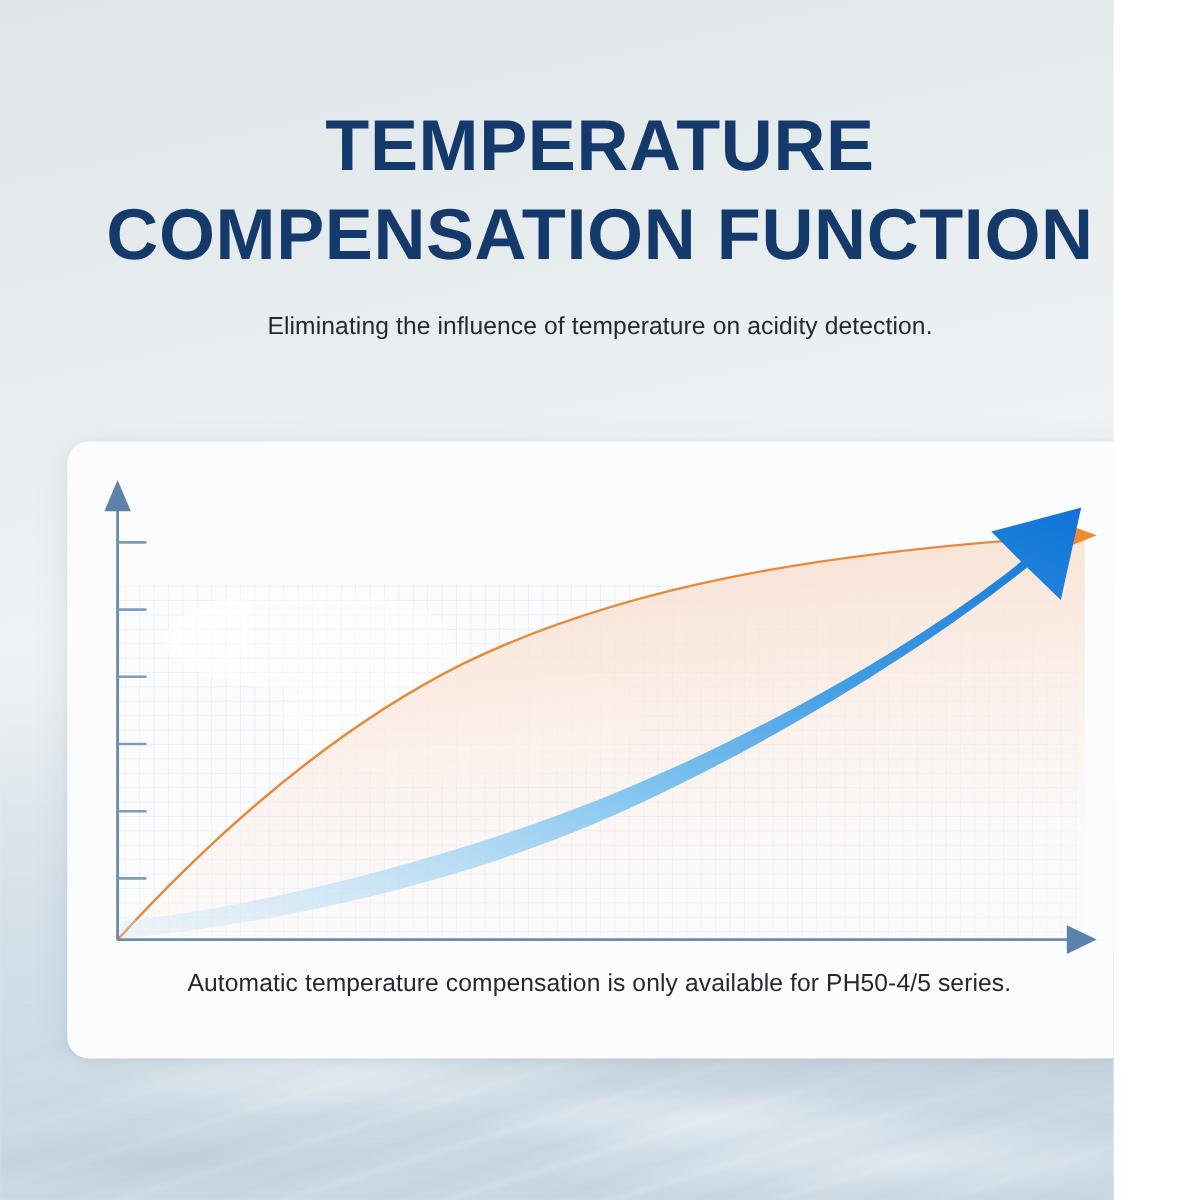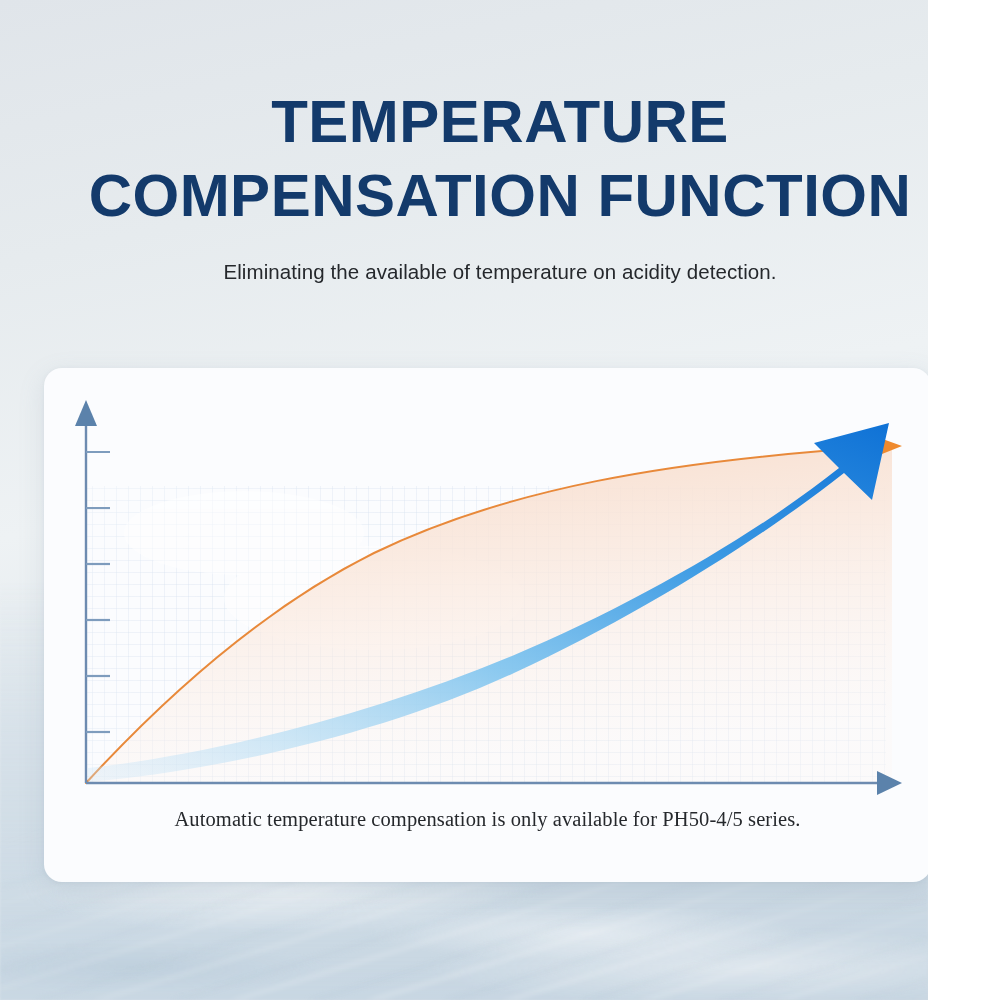--- a/index.html
+++ b/index.html
@@ -72,29 +72,28 @@
   .subtitle {
     margin-top: 34px;
     color: #25282c;
     font-size: 20.5px;
     letter-spacing: 0.1px;
   }
 
   
   .card {
     position: absolute;
-    left: 44px;
+    left: 56px;
     top: 368px;
     width: 887px;
     height: 514px;
     background: #fbfcfe;
     border-radius: 18px;
     box-shadow: 0 8px 26px rgba(120,140,160,0.17), 0 1px 4px rgba(120,140,160,0.10);
     overflow: hidden;
-    font-family: Liberation Serif, serif;
   }
 
   .chart-wrap {
     position: absolute;
     left: 0;
     top: 0;
     width: 887px;
     height: 440px;
   }
   .chart-wrap svg { display: block; }
@@ -114,21 +113,21 @@
 <body>
 
 <div id="page">
 
   <div class="water"></div>
   <div class="water2"></div>
 
   <div class="header">
     <div class="title-line l1">TEMPERATURE</div>
     <div class="title-line l2">COMPENSATION FUNCTION</div>
-    <div class="subtitle">Eliminating the available of temperature on acidity detection.</div>
+    <div class="subtitle">Eliminating the influence of temperature on acidity detection.</div>
   </div>
 
   <div class="card">
 
     <div class="chart-wrap">
       <svg width="887" height="440" viewBox="0 0 887 440">
 
         <defs>
 
           <pattern id="finegrid" width="12" height="12" patternUnits="userSpaceOnUse">

